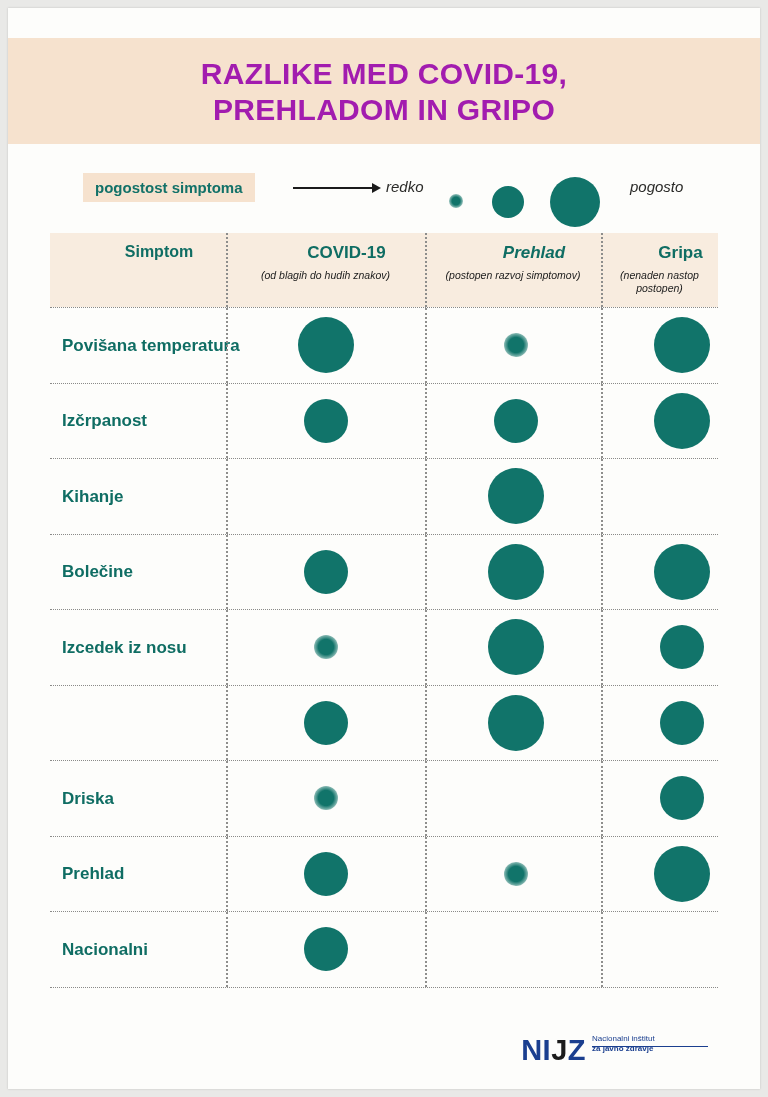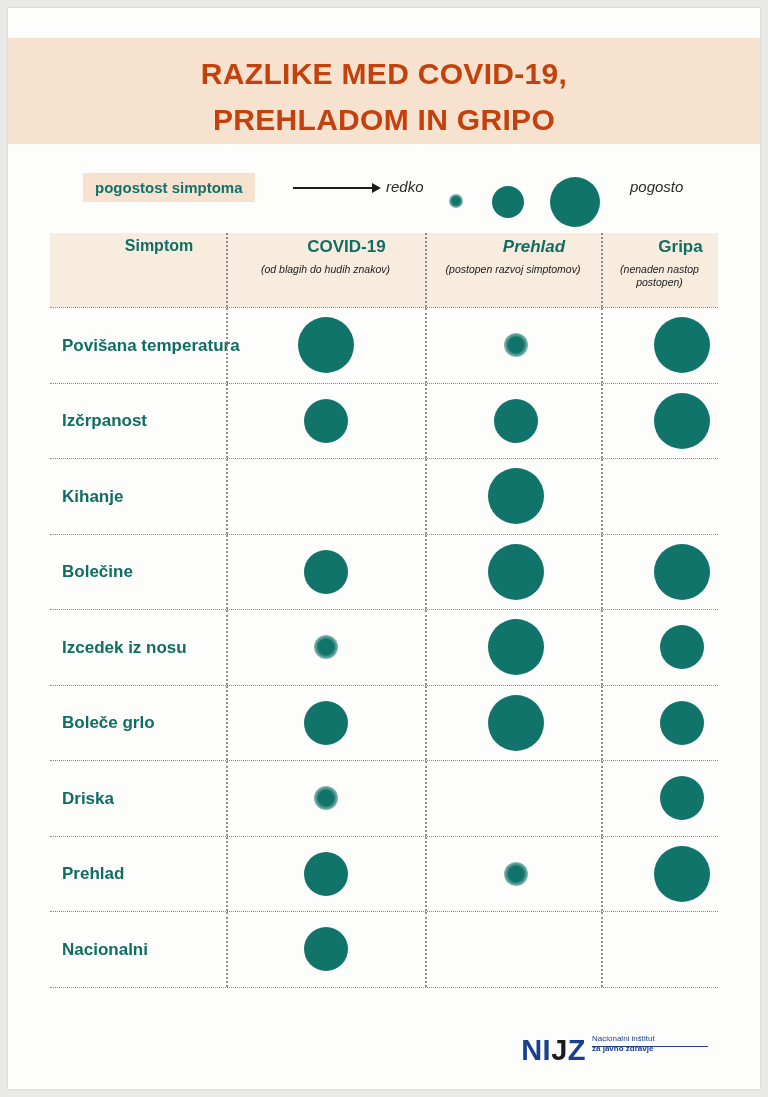--- a/index.html
+++ b/index.html
@@ -31,27 +31,27 @@
     width: 752px;
     height: 106px;
     background: #f6e2ce;
   }
   .header-title {
     position: absolute;
     left: 0;
     top: 18px;
     width: 752px;
     text-align: center;
-    color: #c2410c;
+    color: #a21caf;
     font-weight: bold;
     font-size: 30px;
     line-height: 36px;
     letter-spacing: 0.3px;
   }
-  .header-title .l2 { display: block; margin-top: 10px; }
+  .header-title .l2 { display: block; }
 
   
   .legend {
     position: absolute;
     left: 0;
     top: 155px;
     width: 752px;
     height: 60px;
   }
   .legend-label {
@@ -111,21 +111,21 @@
   .th {
     position: absolute;
     top: 0;
     text-align: center;
     color: #0f6d63;
   }
   .th .th-main {
     display: block;
     font-size: 17px;
     font-weight: bold;
-    margin-top: 4px;
+    margin-top: 10px;
     padding-left: 42px;
   }
   .th .th-main.italic { font-style: italic; }
   .th .th-sub {
     display: block;
     font-size: 10.5px;
     font-style: italic;
     line-height: 13px;
     margin-top: 6px;
     color: #1b1b1b;
@@ -297,21 +297,20 @@
         <div class="row">
           <div class="row-label">Izcedek iz nosu</div>
           <div class="vline" style="left: 176px;"></div>
           <div class="vline" style="left: 375px;"></div>
           <div class="vline" style="left: 551px;"></div>
           <div class="cell-dot soft" style="left: 276px; top: 50%; width: 24px; height: 24px;"></div>
           <div class="cell-dot" style="left: 466px; top: 50%; width: 56px; height: 56px;"></div>
           <div class="cell-dot" style="left: 632px; top: 50%; width: 44px; height: 44px;"></div>
         </div>
         <div class="row">
-          <div class="row-label">Boleče grlo</div>
           <div class="vline" style="left: 176px;"></div>
           <div class="vline" style="left: 375px;"></div>
           <div class="vline" style="left: 551px;"></div>
           <div class="cell-dot" style="left: 276px; top: 50%; width: 44px; height: 44px;"></div>
           <div class="cell-dot" style="left: 466px; top: 50%; width: 56px; height: 56px;"></div>
           <div class="cell-dot" style="left: 632px; top: 50%; width: 44px; height: 44px;"></div>
         </div>
         <div class="row">
           <div class="row-label">Driska</div>
           <div class="vline" style="left: 176px;"></div>

